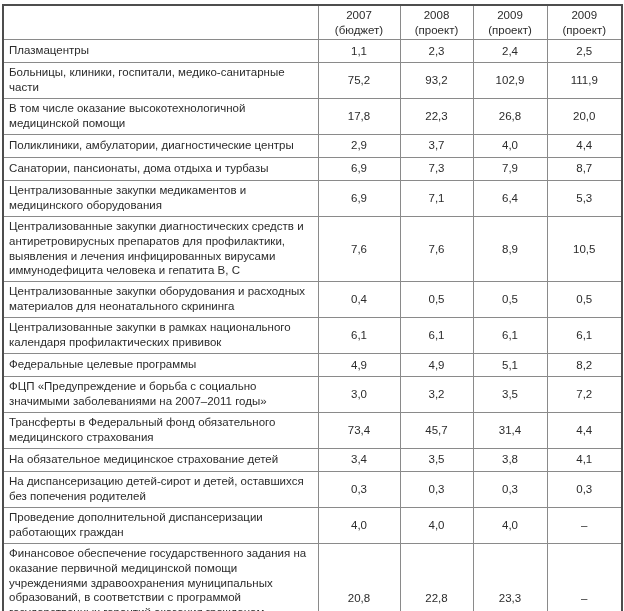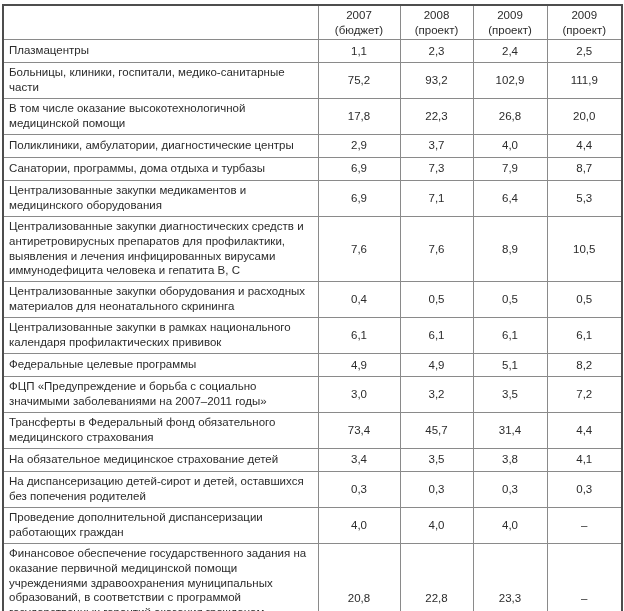--- a/index.html
+++ b/index.html
@@ -99,21 +99,21 @@
         <td class="val">20,0</td>
       </tr>
       <tr>
         <td class="label">Поликлиники, амбулатории, диагностические центры</td>
         <td class="val">2,9</td>
         <td class="val">3,7</td>
         <td class="val">4,0</td>
         <td class="val">4,4</td>
       </tr>
       <tr>
-        <td class="label">Санатории, программы, дома отдыха и турбазы</td>
+        <td class="label">Санатории, пансионаты, дома отдыха и турбазы</td>
         <td class="val">6,9</td>
         <td class="val">7,3</td>
         <td class="val">7,9</td>
         <td class="val">8,7</td>
       </tr>
       <tr>
         <td class="label">Централизованные закупки медикаментов и медицинского оборудования</td>
         <td class="val">6,9</td>
         <td class="val">7,1</td>
         <td class="val">6,4</td>

